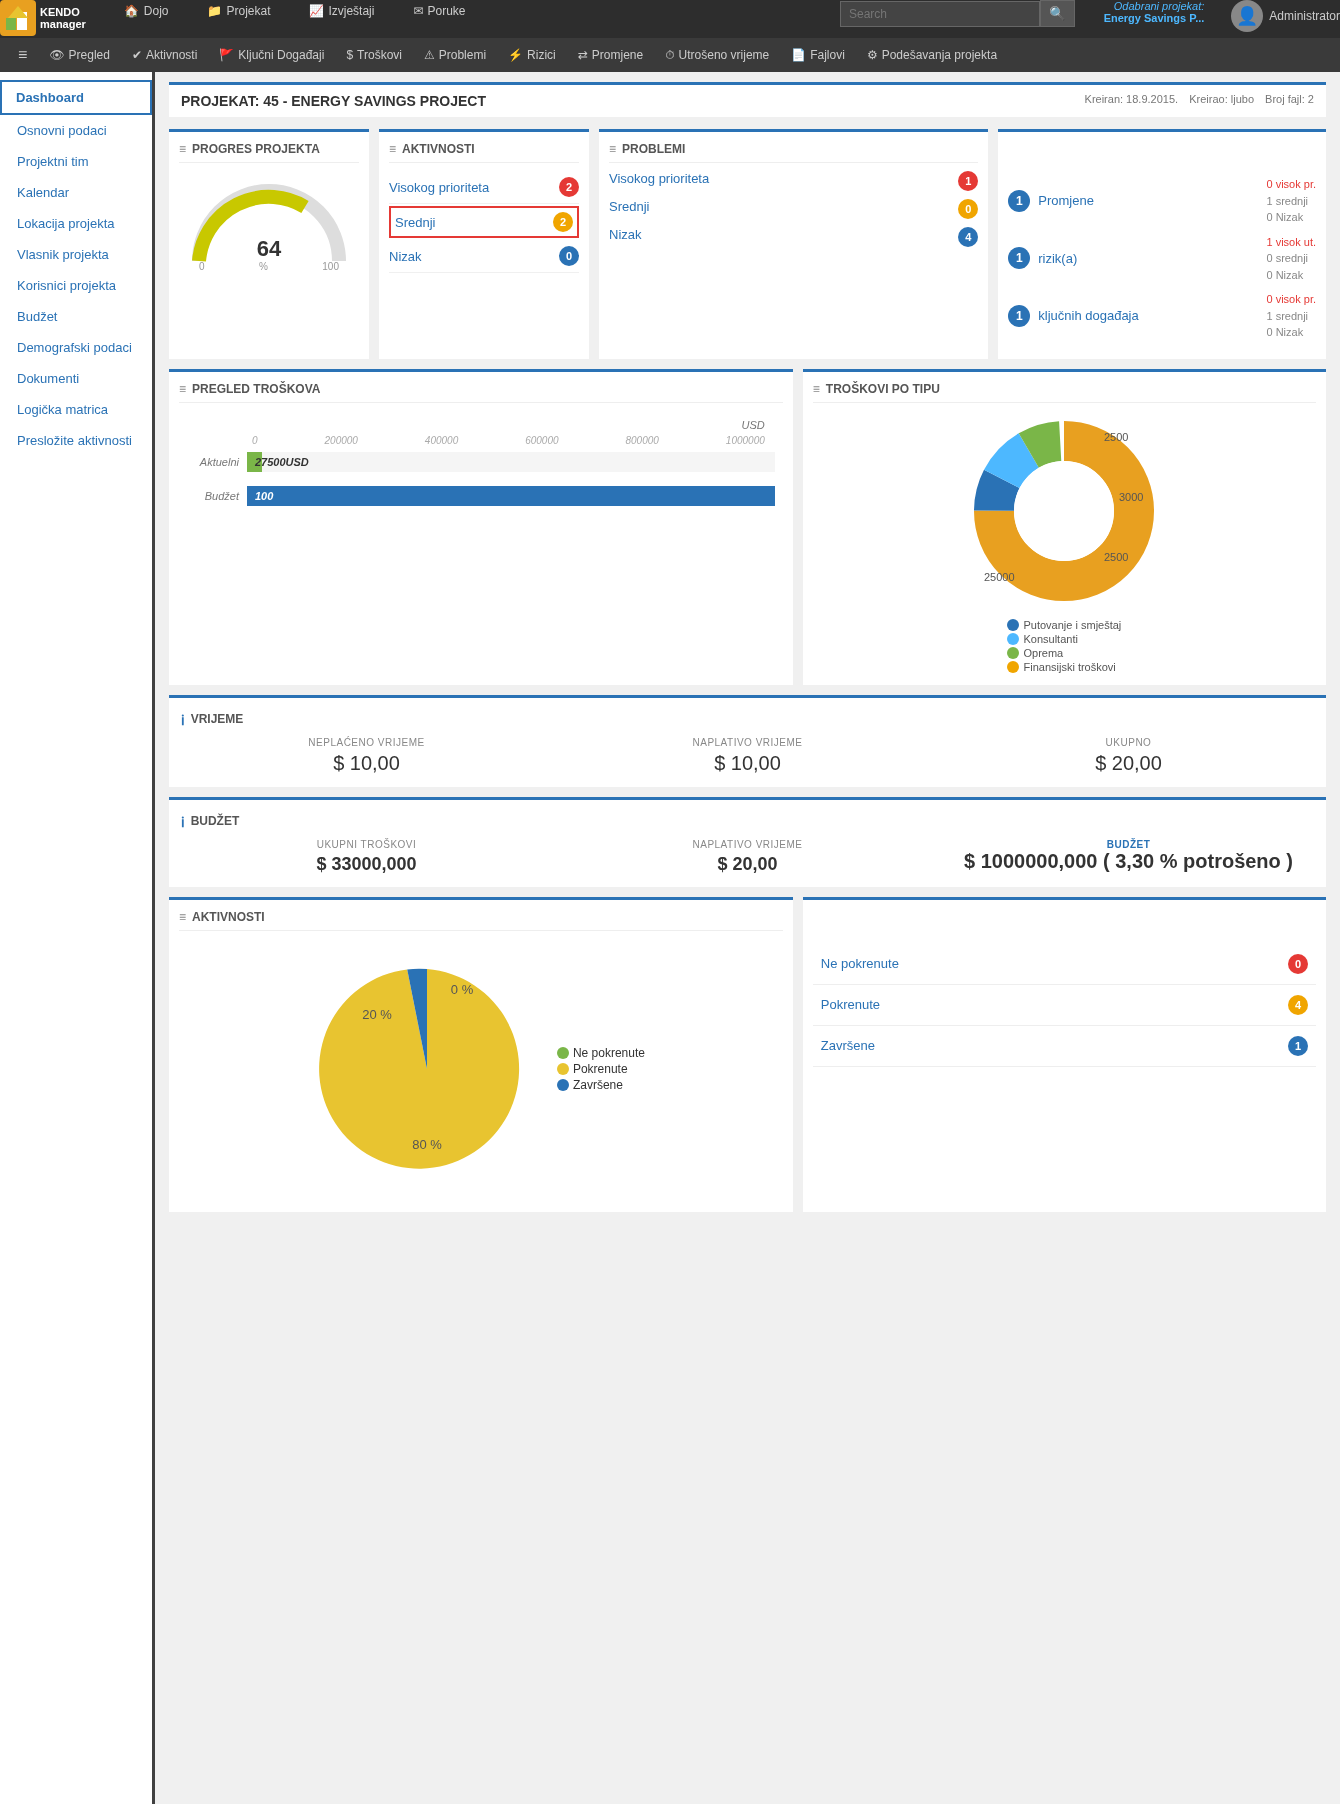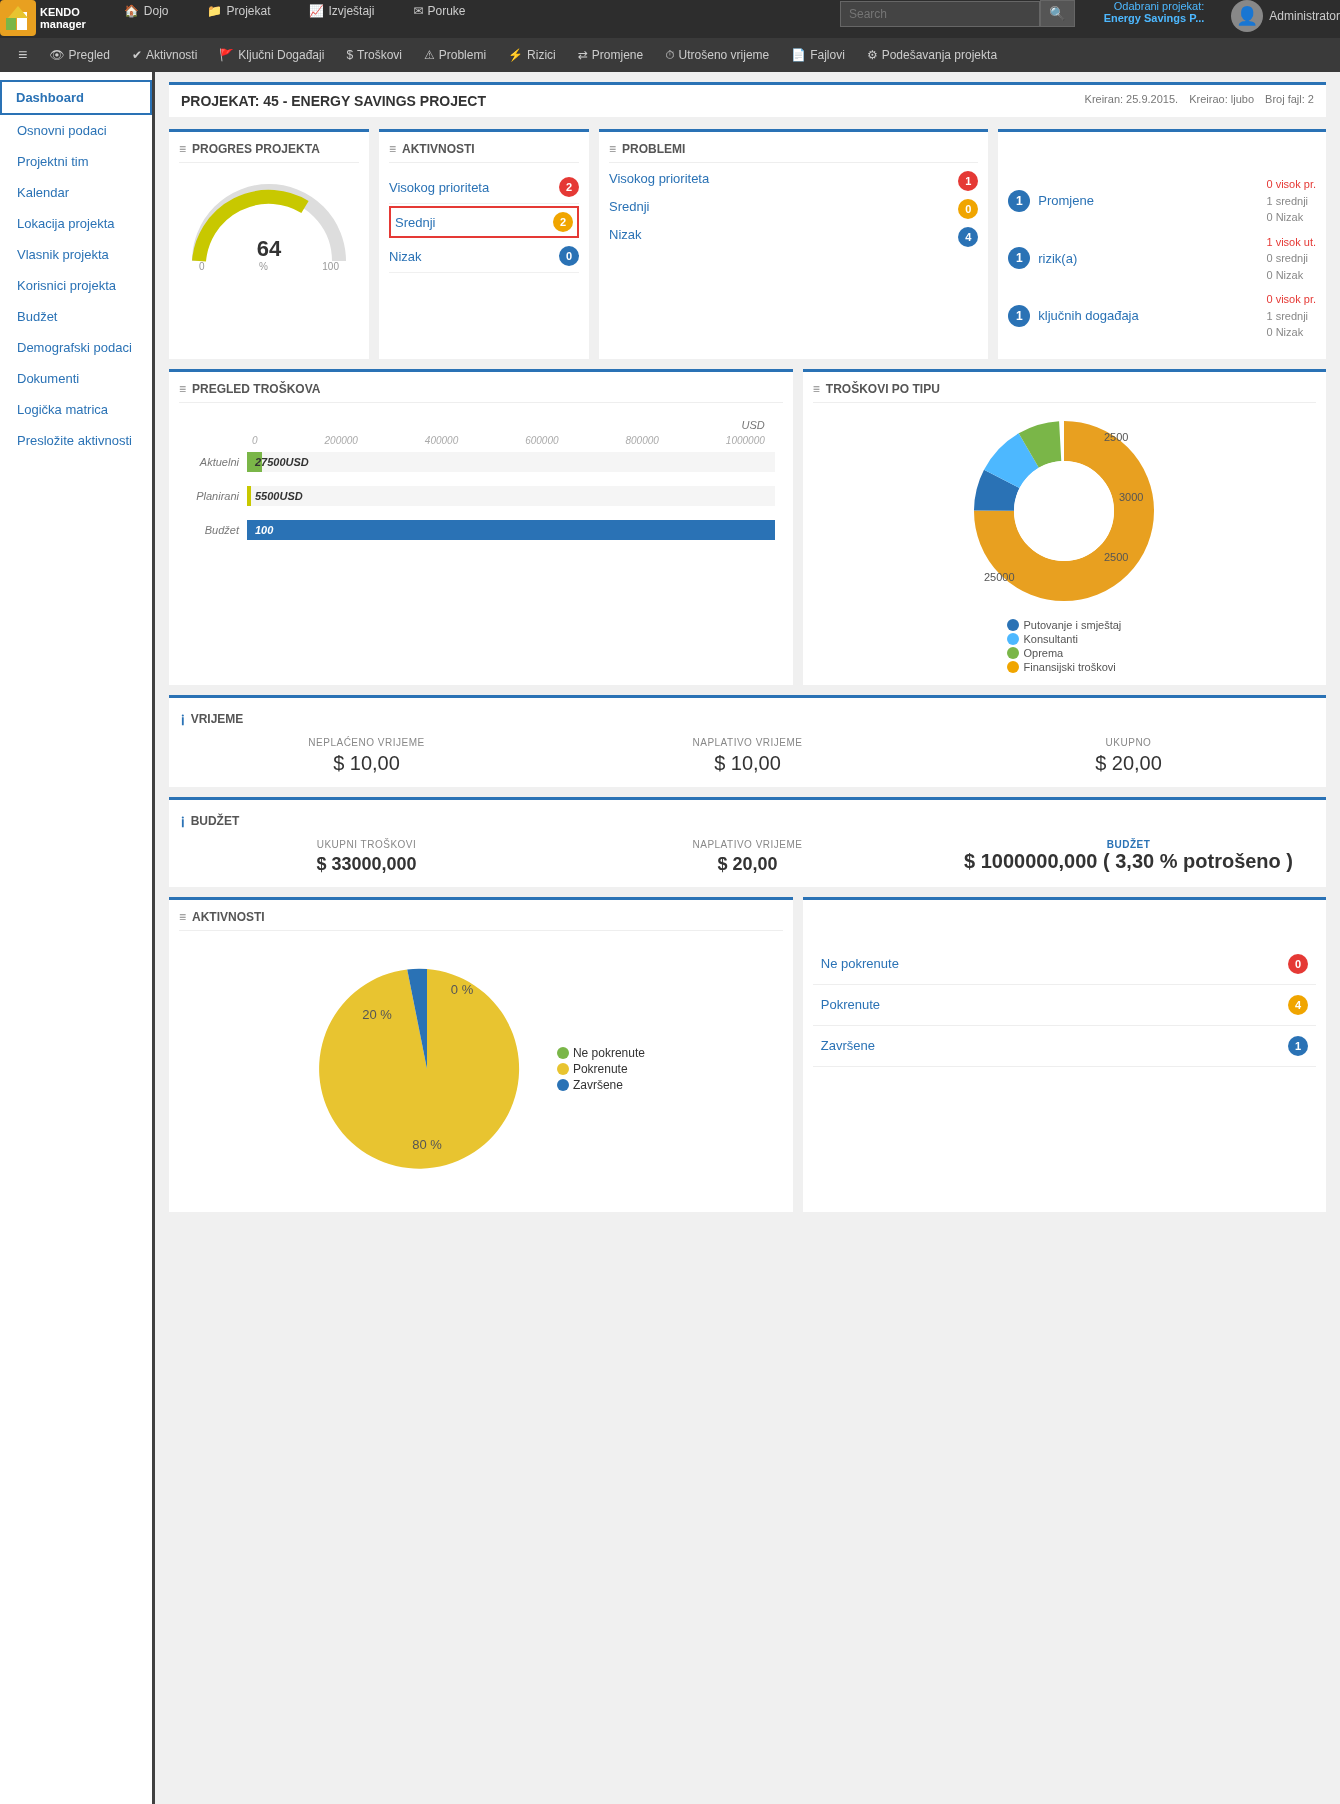--- a/index.html
+++ b/index.html
@@ -213,21 +213,21 @@
     <span>✉</span>
     <span>Poruke</span>
   </div>
 
   <div class="nav-search">
     <input type="text" style="background: rgb(68, 68, 68); border: 1px solid rgb(102, 102, 102); color: white; padding: 5px 8px; width: 200px; font-size: 12px; outline: none;" placeholder="Search">
     <button class="nav-search-btn" style="background:#555;border:1px solid #666;color:#ccc;padding:5px 8px;cursor:pointer;">🔍</button>
   </div>
 
   <div style="margin-left:10px; text-align:right;">
-    <div style="color:#4db8ff;font-size:11px;">Odabrani projekat:</div>
+    <div style="color:#4db8ff;font-size:11px;font-style:italic;">Odabrani projekat:</div>
     <div style="color:#4db8ff;font-size:11px;font-weight:bold;">Energy Savings P...</div>
   </div>
 
   <div style="display:flex;align-items:center;margin-left:8px;">
     <div style="width:32px;height:32px;background:#888;border-radius:50%;overflow:hidden;display:flex;align-items:center;justify-content:center;">
       <span style="font-size:18px;">👤</span>
     </div>
     <span style="color:#ccc;font-size:12px;margin-left:6px;">Administrator</span>
   </div>
 </nav>
@@ -291,21 +291,21 @@
     <div class="sidebar-item">Dokumenti</div>
     <div class="sidebar-item">Logička matrica</div>
     <div class="sidebar-item">Presložite aktivnosti</div>
   </aside>
 
   <div class="content">
 
     <div class="page-header">
       <div class="page-title">PROJEKAT: 45 - ENERGY SAVINGS PROJECT</div>
       <div class="page-meta">
-        <span>Kreiran: 25.9.2015.</span>
+        <span>Kreiran: 18.9.2015.</span>
         <span style="margin-left:8px;">Kreirao: ljubo</span>
         <span style="margin-left:8px;">Broj fajl: 2</span>
       </div>
     </div>
 
     <div class="dash-top">
 
       <div class="dash-card" style="max-width:200px;">
         <div class="dash-card-title">
           <span style="color:#888;">≡</span>
@@ -429,28 +429,20 @@
 
           <div class="bar-row">
             <div class="bar-row-label">Aktuelni</div>
             <div class="bar-track">
               <div class="bar-fill bar-green" style="width:2.75%;">
                 <span style="color:#333;font-size:11px;margin-left:4px;white-space:nowrap;">27500USD</span>
               </div>
             </div>
           </div>
 
-          <div class="bar-row">
-            <div class="bar-row-label">Planirani</div>
-            <div class="bar-track">
-              <div class="bar-fill bar-yellow" style="width:0.55%;background:#c8c800;">
-                <span style="color:#333;font-size:11px;margin-left:4px;white-space:nowrap;">5500USD</span>
-              </div>
-            </div>
-          </div>
 
           <div class="bar-row">
             <div class="bar-row-label">Budžet</div>
             <div class="bar-track">
               <div class="bar-fill bar-blue" style="width:100%;">
                 <span style="font-size:11px;margin-left:4px;">100</span>
               </div>
             </div>
           </div>
         </div>

